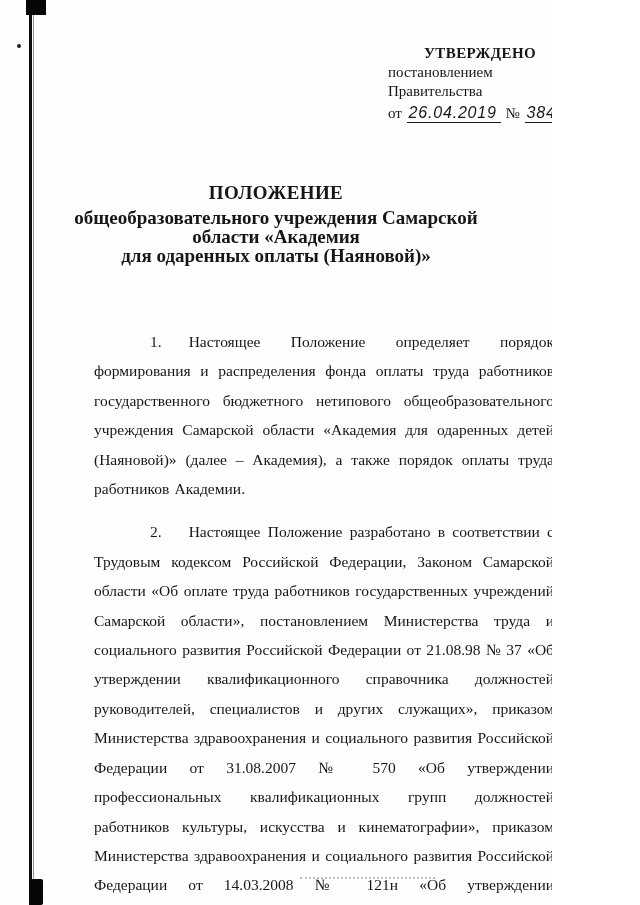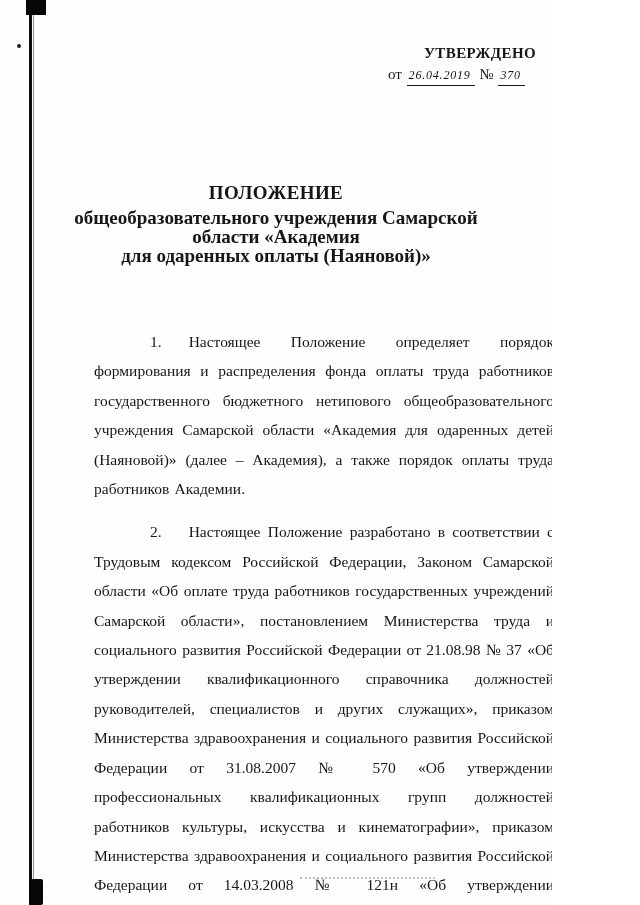--- a/index.html
+++ b/index.html
@@ -92,23 +92,23 @@
   .approval-stamp {
     font-weight: bold;
     text-align: center;
     letter-spacing: .4px;
   }
   .approval-dateline {
     white-space: nowrap;
     margin-top: 2px;
   }
   .handwritten {
-    font-family: Liberation Serif, serif;
+    font-family: Liberation Sans, sans-serif;
     font-style: italic;
-    font-size: 12px;
+    font-size: 16px;
     letter-spacing: .8px;
   }
   .underlined {
     display: inline-block;
     border-bottom: 1.2px solid #1c1c1c;
     padding: 0 4px 0 2px;
     margin: 0 1px;
   }
 
   
@@ -154,25 +154,26 @@
   <div class="scan-bar-left"></div>
   <div class="scan-bar-left2"></div>
   <div class="scan-blob-top"></div>
   <div class="scan-blob-bottom"></div>
   <div class="scan-dot"></div>
   <div class="scan-specks"></div>
   <div class="scan-speck-tr"></div>
 
   <div class="approval">
     <div class="approval-stamp">УТВЕРЖДЕНО</div>
+    <div class="approval-line">постановлением Правительства</div>
     <div class="approval-dateline">
       <span>от</span>
       <span class="handwritten underlined">26.04.2019</span>
       <span>№</span>
-      <span class="handwritten underlined">370</span>
+      <span class="handwritten underlined">384</span>
     </div>
   </div>
 
   <div class="title">
     <div class="title-heading">ПОЛОЖЕНИЕ</div>
     <div class="title-sub-line">общеобразовательного учреждения Самарской области «Академия</div>
     <div class="title-sub-line">для одаренных оплаты (Наяновой)»</div>
   </div>
 
   <div class="body-text">

